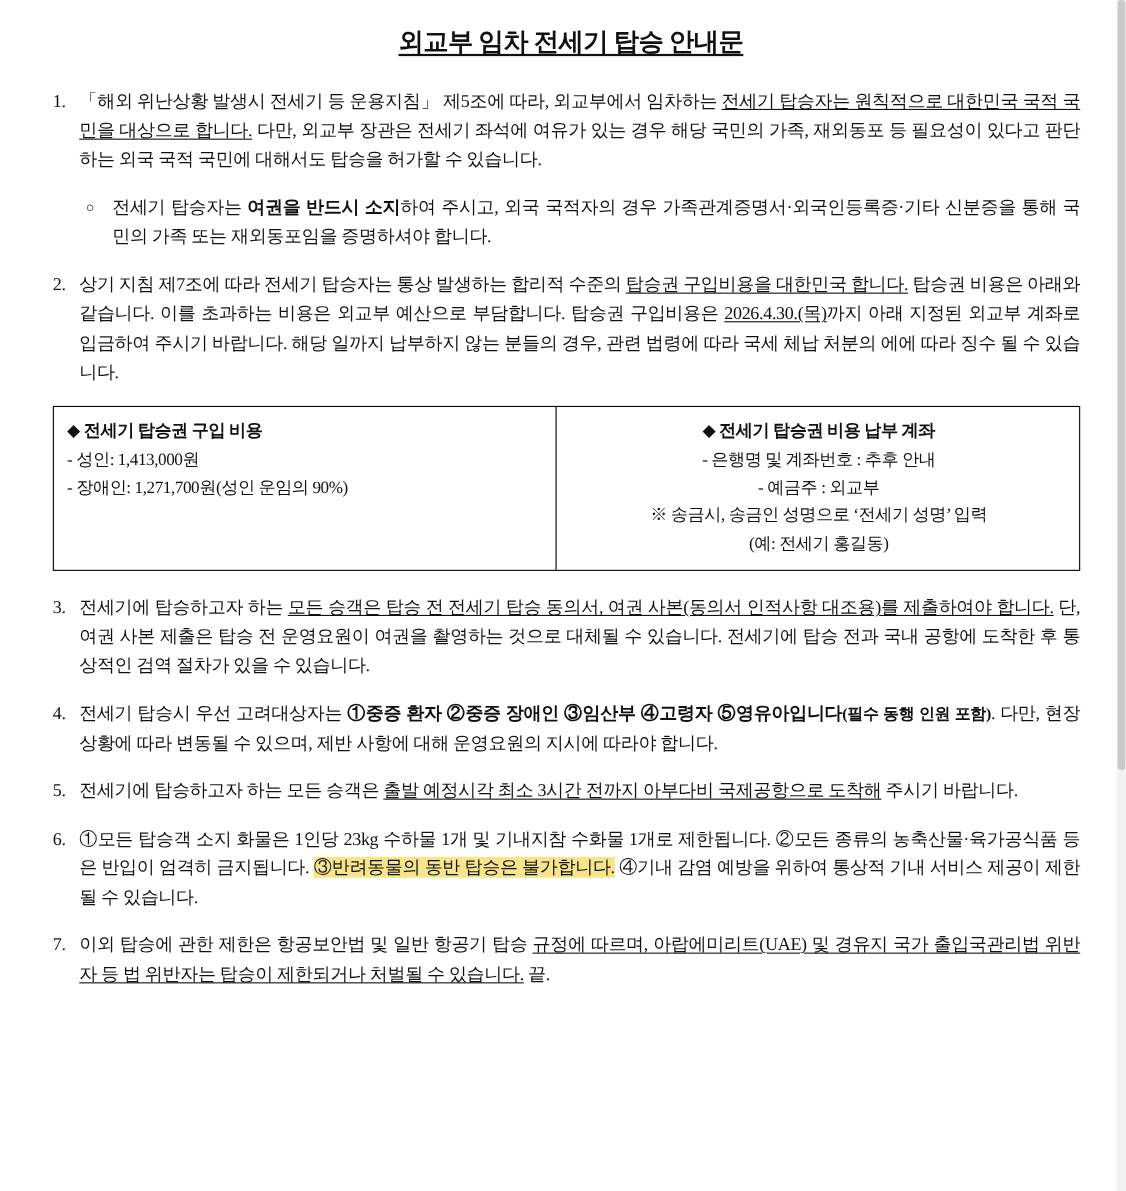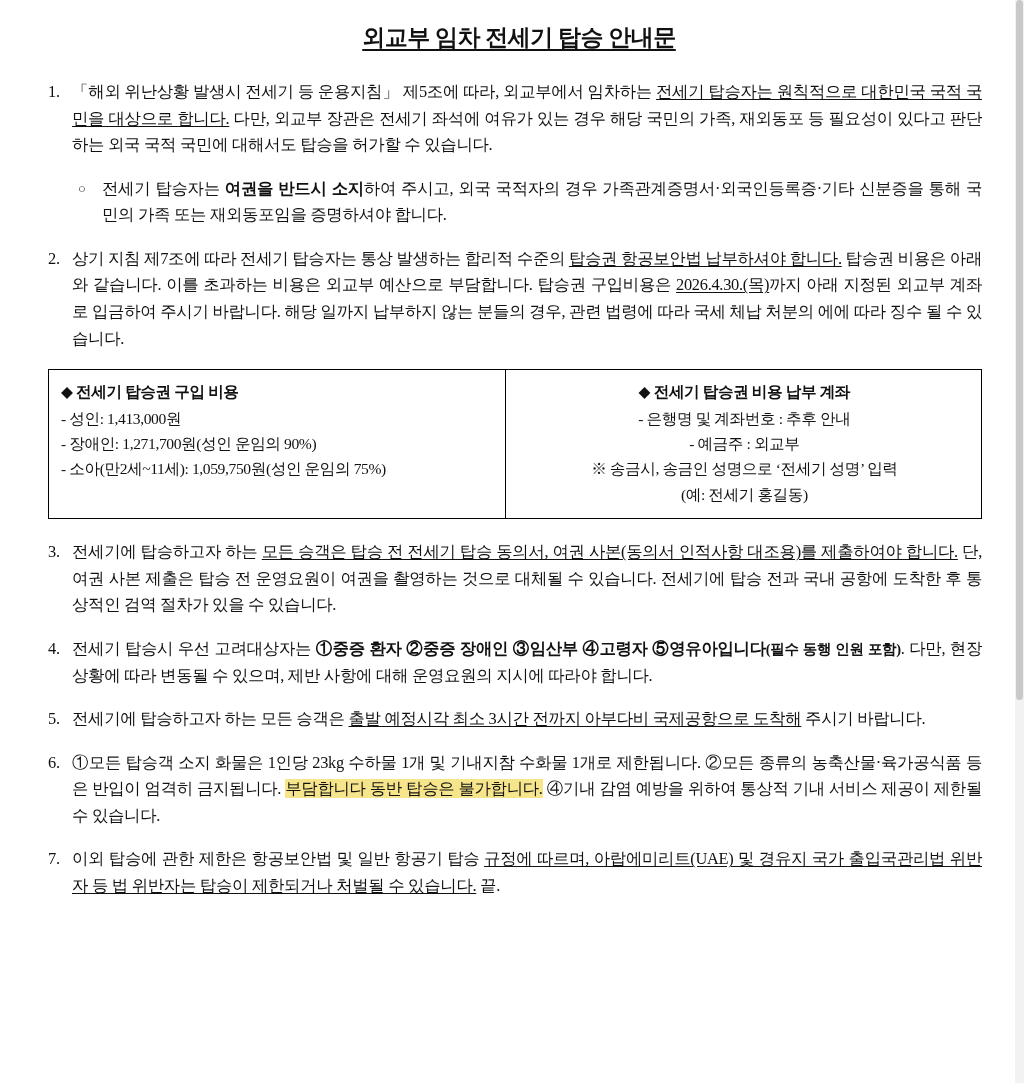--- a/index.html
+++ b/index.html
@@ -136,30 +136,29 @@
       <span class="text"><span>「해외 위난상황 발생시 전세기 등 운용지침」 제5조에 따라, 외교부에서 임차하는 </span><u class="u">전세기 탑승자는 원칙적으로 대한민국 국적 국민을 대상으로 합니다.</u><span> 다만, 외교부 장관은 전세기 좌석에 여유가 있는 경우 해당 국민의 가족, 재외동포 등 필요성이 있다고 판단하는 외국 국적 국민에 대해서도 탑승을 허가할 수 있습니다.</span></span>
     </div>
 
     <div class="sub-item">
       <span class="marker">○</span>
       <span class="text"><span>전세기 탑승자는 </span><b class="b">여권을 반드시 소지</b><span>하여 주시고, 외국 국적자의 경우 가족관계증명서·외국인등록증·기타 신분증을 통해 국민의 가족 또는 재외동포임을 증명하셔야 합니다.</span></span>
     </div>
 
     <div class="item">
       <span class="marker">2.</span>
-      <span class="text"><span>상기 지침 제7조에 따라 전세기 탑승자는 통상 발생하는 합리적 수준의 </span><u class="u">탑승권 항공보안법 납부하셔야 합니다.</u><span> 탑승권 비용은 아래와 같습니다. 이를 초과하는 비용은 외교부 예산으로 부담합니다. 탑승권 구입비용은 </span><u class="u">2026.4.30.(목)</u><span>까지 아래 지정된 외교부 계좌로 입금하여 주시기 바랍니다. 해당 일까지 납부하지 않는 분들의 경우, 관련 법령에 따라 국세 체납 처분의 에에 따라 징수 될 수 있습니다.</span></span>
+      <span class="text"><span>상기 지침 제7조에 따라 전세기 탑승자는 통상 발생하는 합리적 수준의 </span><u class="u">탑승권 구입비용을 대한민국 합니다.</u><span> 탑승권 비용은 아래와 같습니다. 이를 초과하는 비용은 외교부 예산으로 부담합니다. 탑승권 구입비용은 </span><u class="u">2026.4.30.(목)</u><span>까지 아래 지정된 외교부 계좌로 입금하여 주시기 바랍니다. 해당 일까지 납부하지 않는 분들의 경우, 관련 법령에 따라 국세 체납 처분의 에에 따라 징수 될 수 있습니다.</span></span>
     </div>
   </div>
 
   <div class="box">
     <div class="box-col left">
       <div class="box-head">◆ 전세기 탑승권 구입 비용</div>
       <div class="box-line">- 성인: 1,413,000원</div>
       <div class="box-line">- 장애인: 1,271,700원(성인 운임의 90%)</div>
-      <div class="box-line">- 소아(만2세~11세): 1,059,750원(성인 운임의 75%)</div>
     </div>
     <div class="box-col right">
       <div class="box-head">◆ 전세기 탑승권 비용 납부 계좌</div>
       <div class="box-line">- 은행명 및 계좌번호 : 추후 안내</div>
       <div class="box-line">- 예금주 : 외교부</div>
       <div class="box-line">※ 송금시, 송금인 성명으로 ‘전세기 성명’ 입력</div>
       <div class="box-line">   (예: 전세기 홍길동)</div>
     </div>
   </div>
 
@@ -175,21 +174,21 @@
       <span class="text"><span>전세기 탑승시 우선 고려대상자는 </span><b class="b">①중증 환자 ②중증 장애인 ③임산부 ④고령자 ⑤영유아입니다</b><b class="b" style="font-size:14.5px">(필수 동행 인원 포함)</b><span>. 다만, 현장 상황에 따라 변동될 수 있으며, 제반 사항에 대해 운영요원의 지시에 따라야 합니다.</span></span>
     </div>
 
     <div class="item">
       <span class="marker">5.</span>
       <span class="text"><span>전세기에 탑승하고자 하는 모든 승객은 </span><u class="u">출발 예정시각 최소 3시간 전까지 아부다비 국제공항으로 도착해</u><span> 주시기 바랍니다.</span></span>
     </div>
 
     <div class="item">
       <span class="marker">6.</span>
-      <span class="text"><span>①모든 탑승객 소지 화물은 1인당 23kg 수하물 1개 및 기내지참 수화물 1개로 제한됩니다. ②모든 종류의 농축산물·육가공식품 등은 반입이 엄격히 금지됩니다. </span><span class="hl">부담합니다 동반 탑승은 불가합니다.</span><span> ④기내 감염 예방을 위하여 통상적 기내 서비스 제공이 제한될 수 있습니다.</span></span>
+      <span class="text"><span>①모든 탑승객 소지 화물은 1인당 23kg 수하물 1개 및 기내지참 수화물 1개로 제한됩니다. ②모든 종류의 농축산물·육가공식품 등은 반입이 엄격히 금지됩니다. </span><span class="hl">③반려동물의 동반 탑승은 불가합니다.</span><span> ④기내 감염 예방을 위하여 통상적 기내 서비스 제공이 제한될 수 있습니다.</span></span>
     </div>
 
     <div class="item">
       <span class="marker">7.</span>
       <span class="text"><span>이외 탑승에 관한 제한은 항공보안법 및 일반 항공기 탑승 </span><u class="u">규정에 따르며, 아랍에미리트(UAE) 및 경유지 국가 출입국관리법 위반자 등 법 위반자는 탑승이 제한되거나 처벌될 수 있습니다.</u><span>  끝.</span></span>
     </div>
 
   </div>
 
   <div class="scrollbar">

